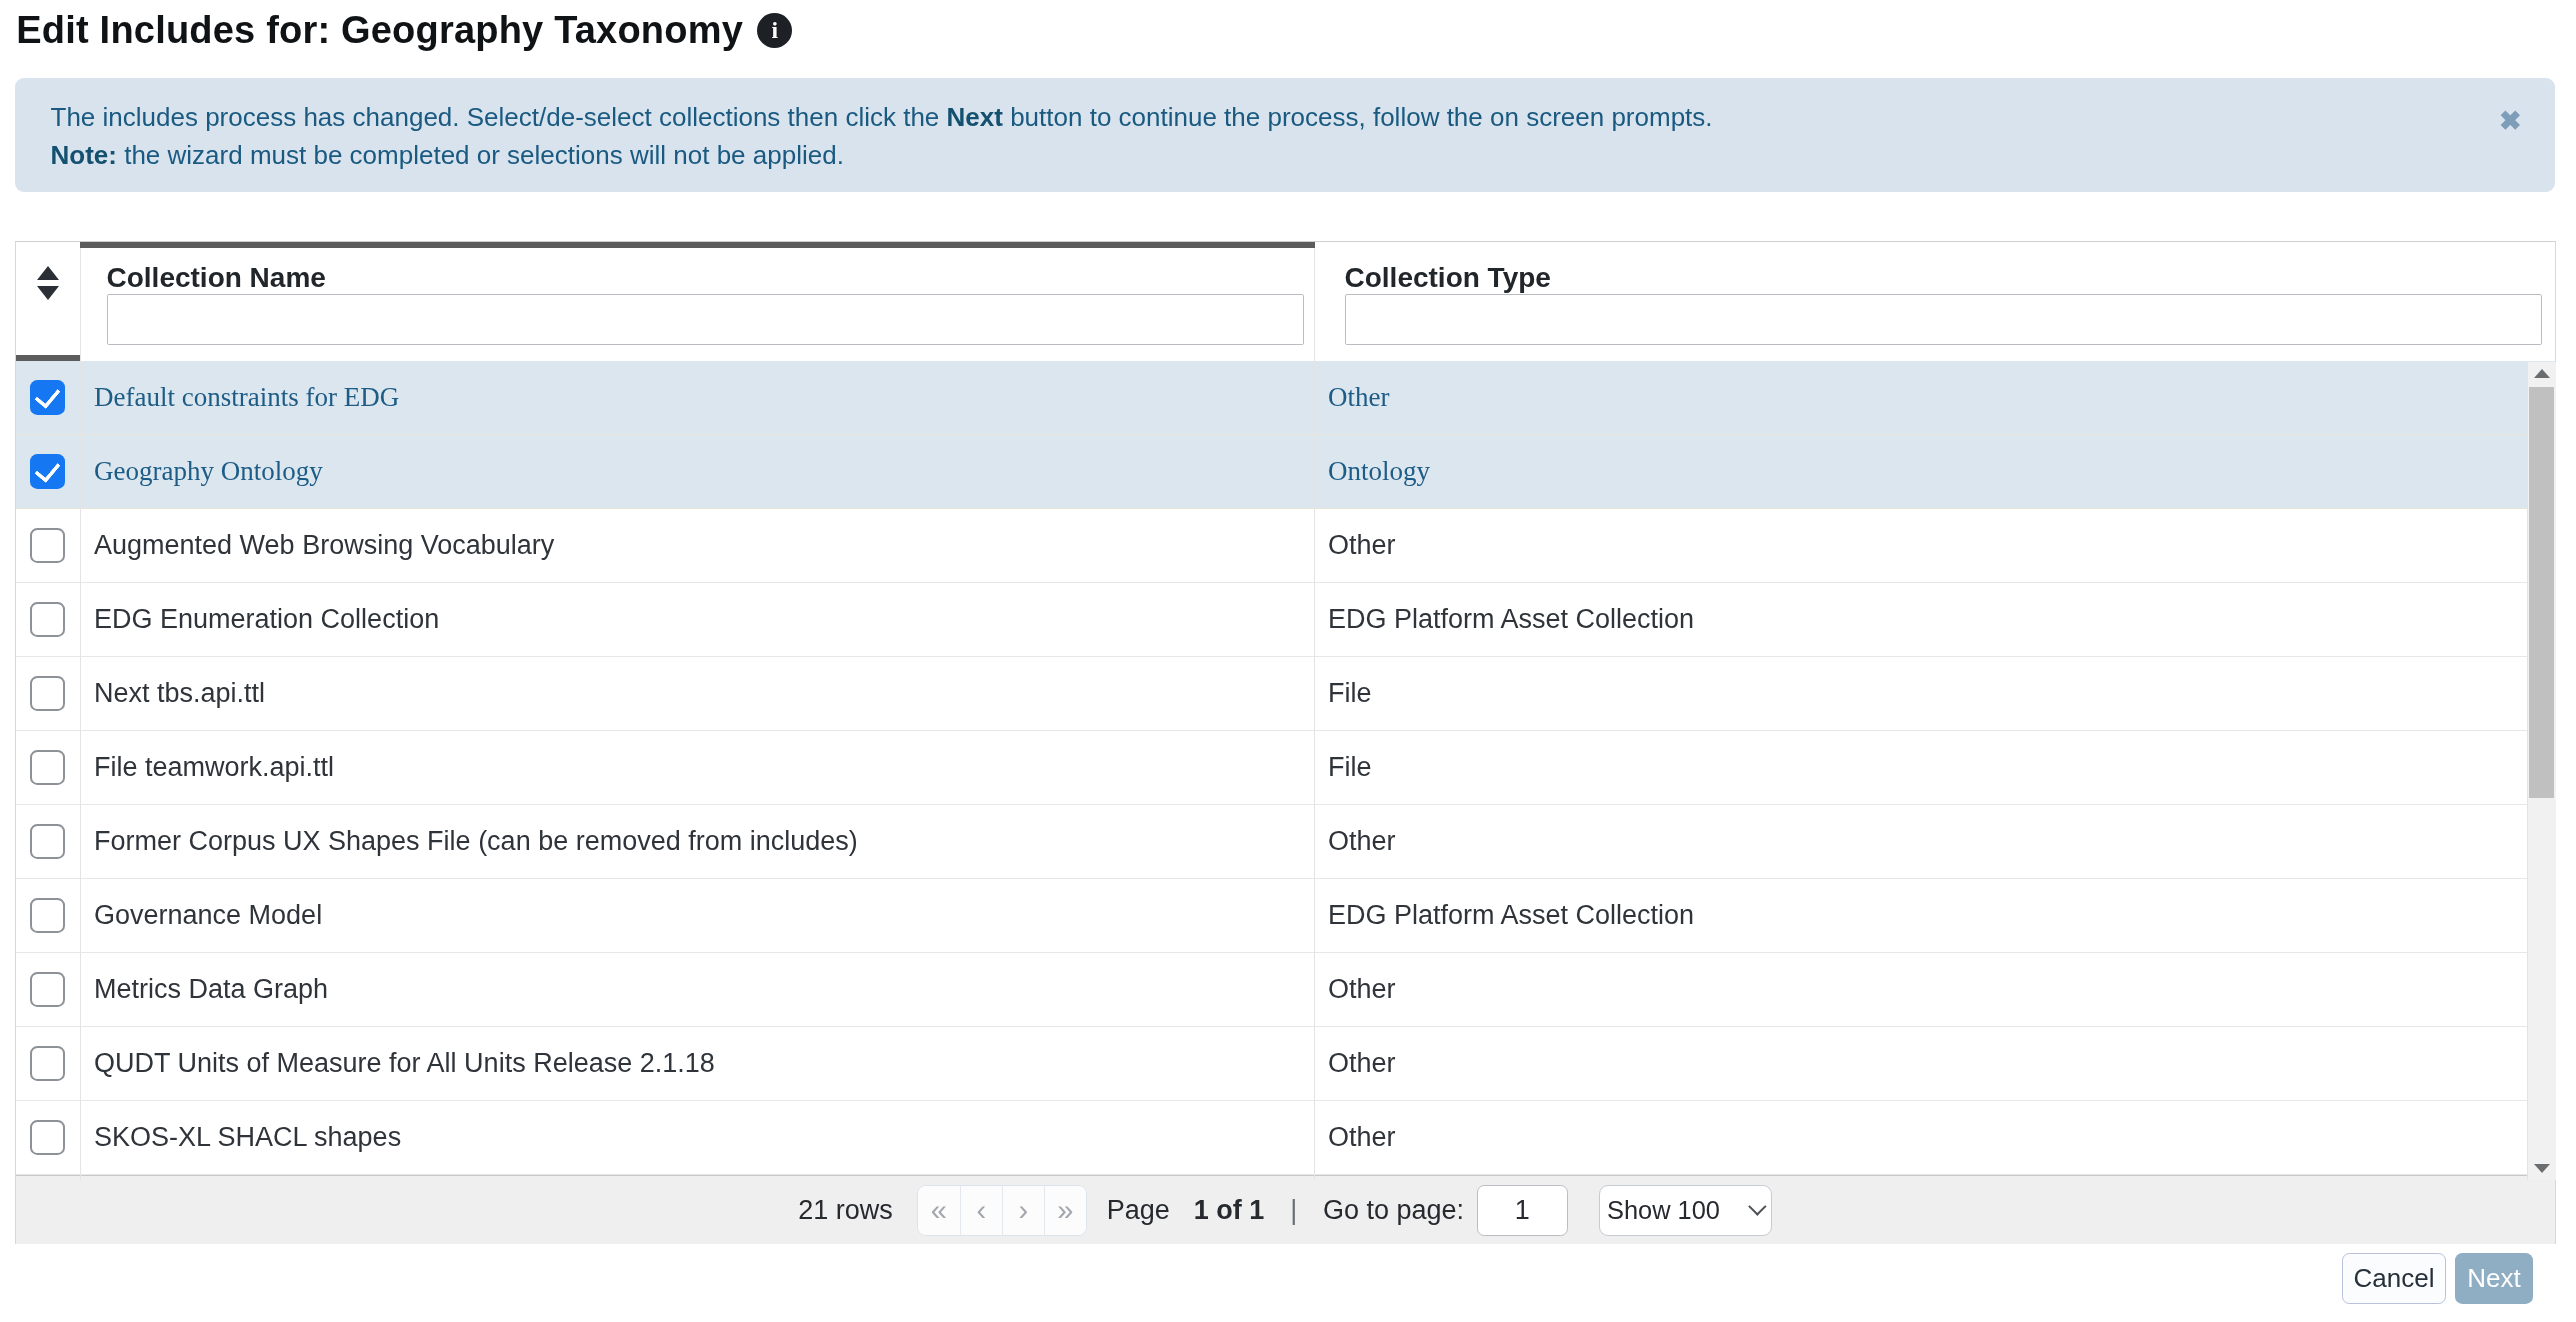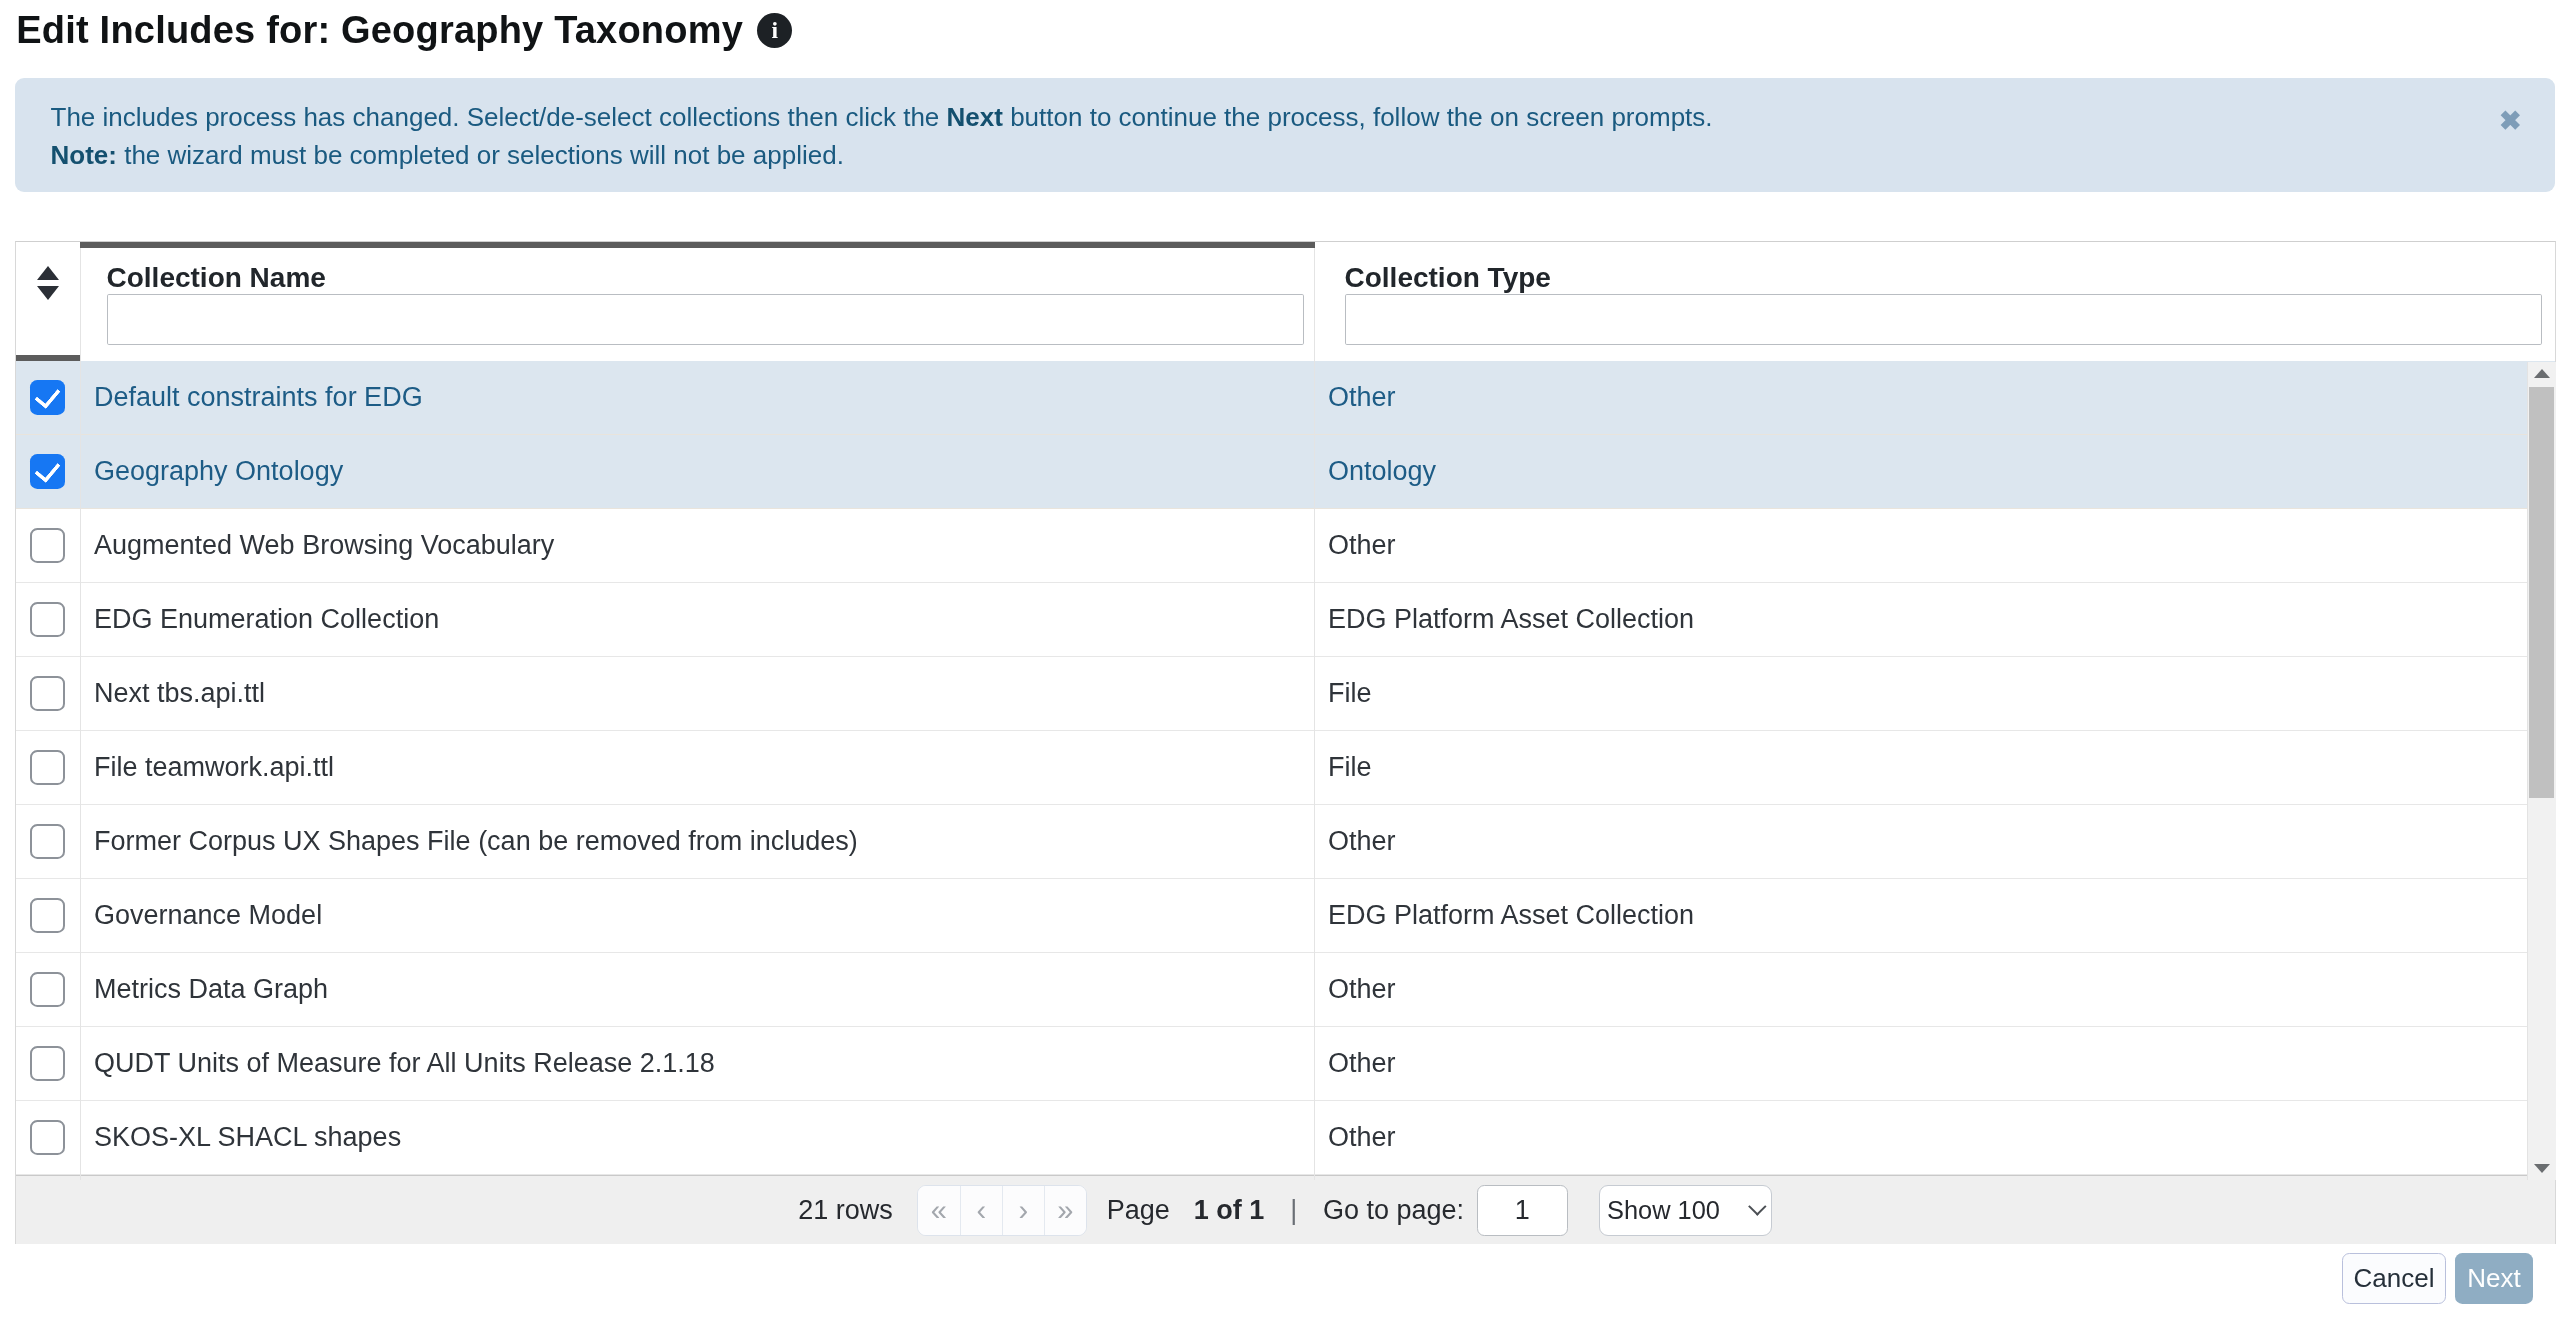--- a/index.html
+++ b/index.html
@@ -33,21 +33,21 @@
   .tri-down { width:0; height:0; border-left:11.8px solid transparent; border-right:11.8px solid transparent; border-top:14.5px solid #2b2f36; }
   .th-label { position:absolute; top:20px; font-size:28px; font-weight:700; color:#21262b; }
   #th-name { left:91px; }
   #th-type { left:1329px; }
   .filter-input { position:absolute; top:52px; height:51px; border:1.8px solid #b9bdc2; border-radius:1.8px; background:#fff; font-size:25.4px; padding:0 12.7px; font-family:"Liberation Sans", sans-serif; color:#33383d; }
   #filter-name { left:91px; width:1197px; }
   #filter-type { left:1329px; width:1197px; }
 
   .tbody { position:relative; }
   .tr { display:grid; grid-template-columns:64px 1234px 1fr; height:74px; border-bottom:0.9px solid #e7e7e7; background:#fff; align-items:center; cursor:pointer; }
-  .tr.selected { background:#dce6ef; border-bottom-color:#e9e4dc; }
+  .tr.selected { background:#dce6ef; border-bottom-color:#e9e4dc;font-family:Liberation Serif, serif; }
   .tr.selected .cell { color:#1d5c86; }
   .cell { font-size:27px; color:#2f343a; padding-left:14.5px; white-space:nowrap; overflow:hidden; }
   .cb-wrap { display:flex; align-items:center; justify-content:center; }
   .checkbox { width:35px; height:35px; border-radius:7.3px; border:2.7px solid #8d9299; background:#fff; position:relative; }
   .checkbox.checked { border:none; background:#1677f3; }
   .checkbox.checked::after { content:""; position:absolute; left:10px; top:3.6px; width:11px; height:19px; border-right:4.5px solid #fff; border-bottom:4.5px solid #fff; transform:rotate(40deg); border-radius:0.9px; }
 
   
   .vscroll { position:absolute; top:120px; left:2511px; width:29px; height:818px; background:#f1f1f1; border-left:0.9px solid #e3e3e3; z-index:5; }
   .vs-arrow { position:absolute; left:0; width:29px; height:23.6px; display:flex; align-items:center; justify-content:center; cursor:pointer; }

